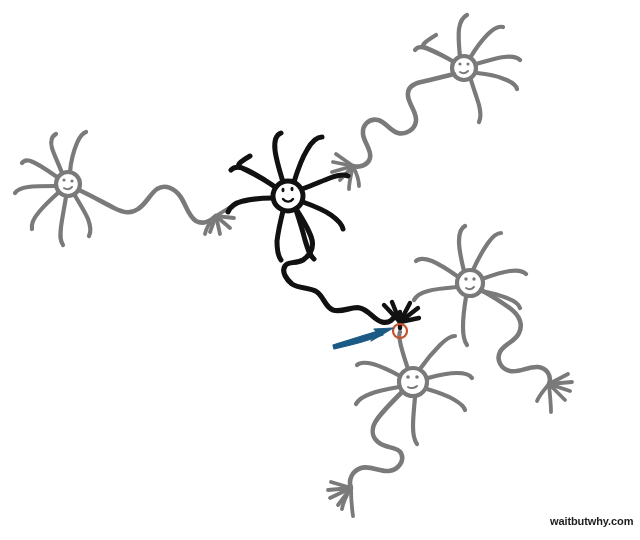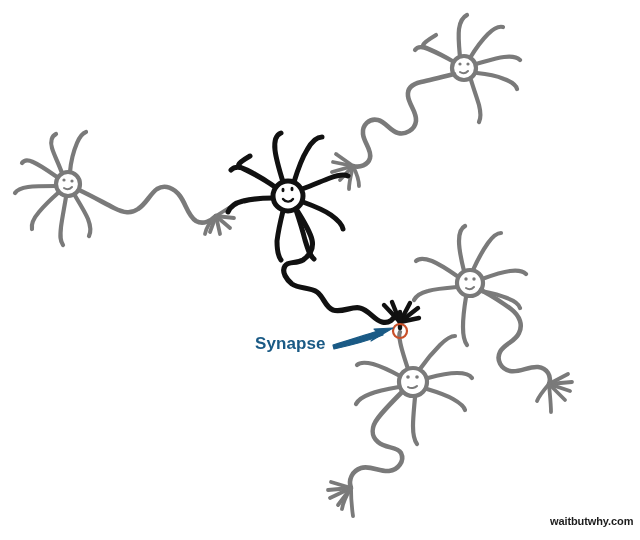--- a/index.html
+++ b/index.html
@@ -236,16 +236,15 @@
 
     <circle cx="400" cy="331" r="7" fill="none" stroke="#c8502a" stroke-width="2.2"></circle>
 
     <g>
       <path d="M334,349 C352,345 370,340 383,335 L381,330 C368,334 350,340 333,345 Z" fill="#1a5a85" stroke="#1a5a85" stroke-width="1.2" stroke-linejoin="round"></path>
       <path d="M393,328 L374,329 L379,334 L371,341 Z" fill="#1a5a85" stroke="#1a5a85" stroke-width="1.2" stroke-linejoin="round"></path>
     </g>
 
   </svg>
 
-  <div id="synapse-label">Synapse</div>
   <div id="watermark">waitbutwhy.com</div>
 
 </div>
 
 </body></html>

